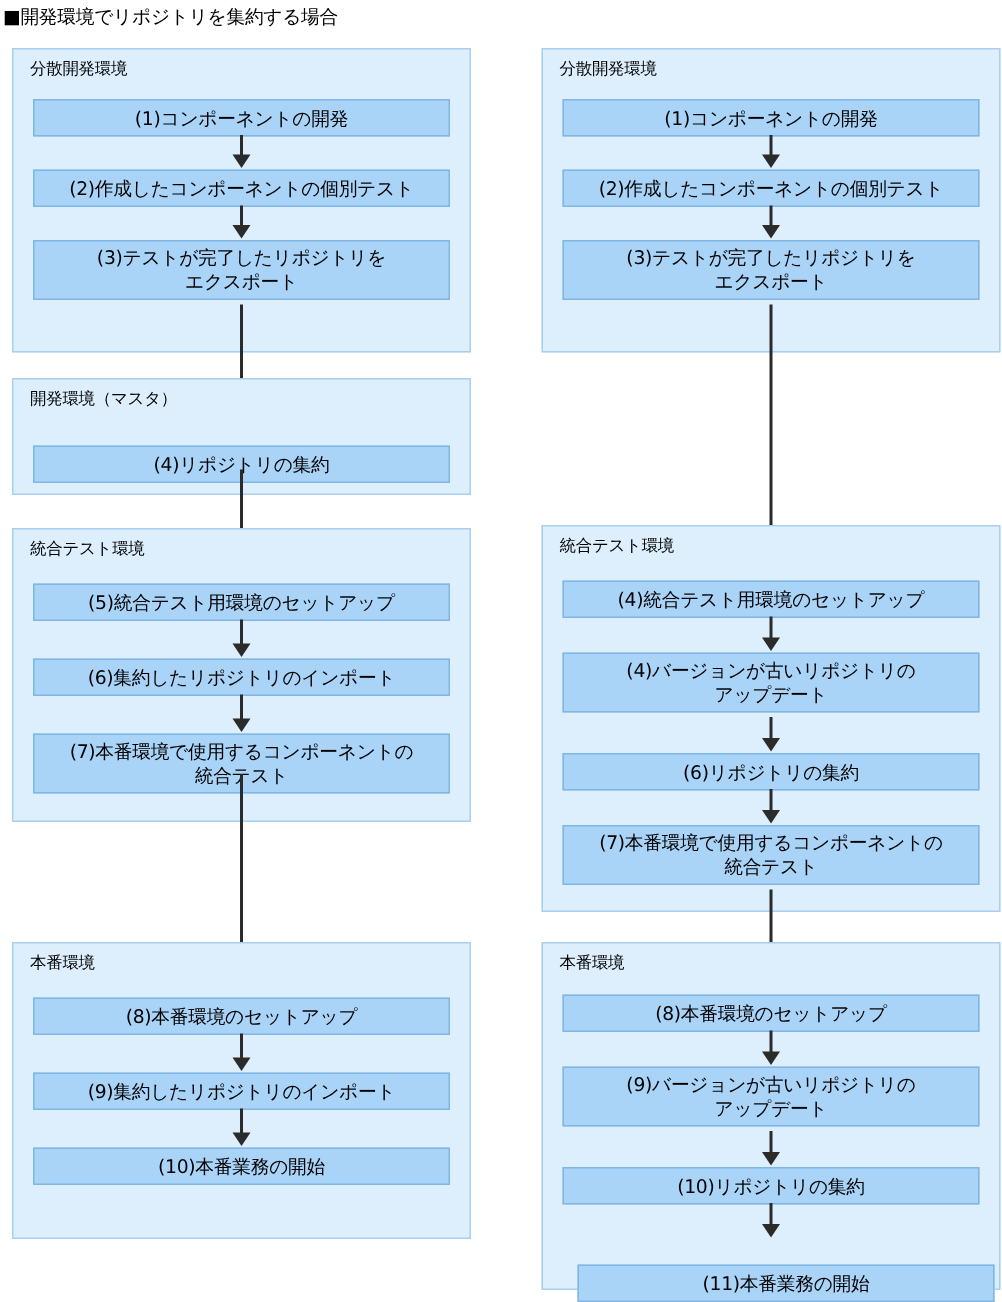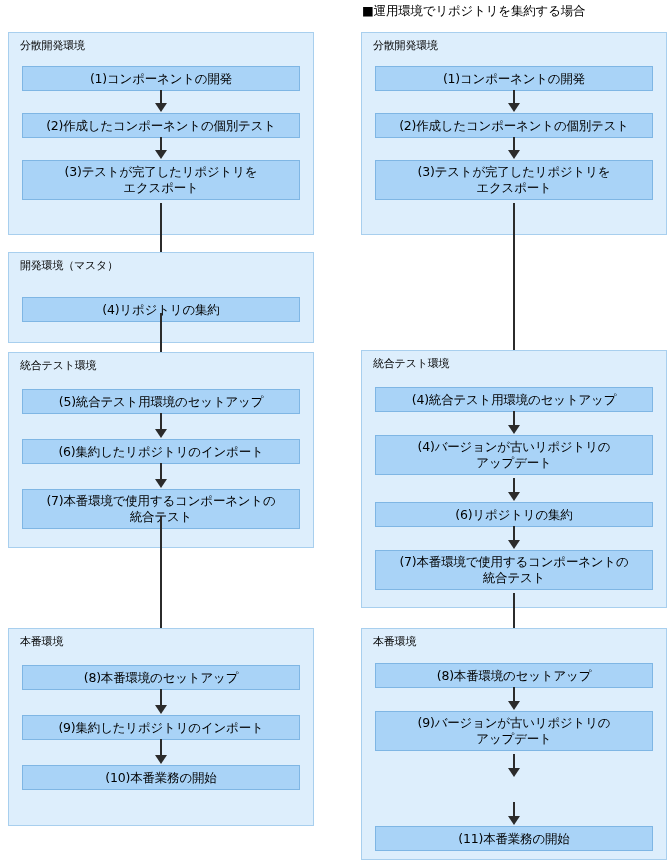--- a/index.html
+++ b/index.html
@@ -90,20 +90,21 @@
     border-left: 6px solid transparent;
     border-right: 6px solid transparent;
     border-top: 9px solid #2b2b2b;
   }
 </style>
 </head>
 <body>
 
 <div class="column" id="column-left">
 
+  <div class="column-title">■開発環境でリポジトリを集約する場合</div>
 
   <div class="env-group" style="top:32px;height:203px;">
     <div class="env-label">分散開発環境</div>
 
     <div class="step step-1line" style="top:33px;">
       <span>(1)コンポーネントの開発</span>
     </div>
     <div class="step step-1line" style="top:80px;">
       <span>(2)作成したコンポーネントの個別テスト</span>
     </div>
@@ -116,21 +117,21 @@
   </div>
 
   <div class="connector" style="left:160px;top:90px;height:14px;"></div>
   <div class="arrowhead" style="left:155px;top:103px;"></div>
   <div class="connector" style="left:160px;top:137px;height:14px;"></div>
   <div class="arrowhead" style="left:155px;top:150px;"></div>
 
   <div class="connector" style="left:160px;top:203px;height:76px;"></div>
   <div class="arrowhead" style="left:155px;top:278px;"></div>
 
-  <div class="env-group" style="top:252px;height:91px;">
+  <div class="env-group" style="top:252px;height:78px;">
     <div class="env-label">開発環境（マスタ）</div>
     <div class="step step-1line" style="top:44px;">
       <span>(4)リポジトリの集約</span>
     </div>
   </div>
 
   <div class="connector" style="left:160px;top:313px;height:68px;"></div>
   <div class="arrowhead" style="left:155px;top:379px;"></div>
 
   <div class="env-group" style="top:352px;height:196px;">
@@ -173,21 +174,20 @@
   </div>
 
   <div class="connector" style="left:160px;top:689px;height:17px;"></div>
   <div class="arrowhead" style="left:155px;top:705px;"></div>
   <div class="connector" style="left:160px;top:739px;height:17px;"></div>
   <div class="arrowhead" style="left:155px;top:755px;"></div>
 </div>
 
 <div class="column" id="column-right">
 
-  <div class="column-title">■運用環境でリポジトリを集約する場合</div>
 
   <div class="env-group" style="top:32px;height:203px;">
     <div class="env-label">分散開発環境</div>
 
     <div class="step step-1line" style="top:33px;">
       <span>(1)コンポーネントの開発</span>
     </div>
     <div class="step step-1line" style="top:80px;">
       <span>(2)作成したコンポーネントの個別テスト</span>
     </div>
@@ -245,21 +245,24 @@
 
     <div class="step step-1line" style="top:34px;">
       <span>(8)本番環境のセットアップ</span>
     </div>
     <div class="step step-2line" style="top:82px;">
       <span>
         <span>(9)バージョンが古いリポジトリの</span>
         <span>アップデート</span>
       </span>
     </div>
-    <div class="step step-1line" style="top:197px;">
+    <div class="step step-1line" style="top:149px;">
+      <span>(10)リポジトリの集約</span>
+    </div>
+    <div class="step step-1line" style="top:214px;margin-left:10px;">
       <span>(11)本番業務の開始</span>
     </div>
   </div>
 
   <div class="connector" style="left:179px;top:687px;height:15px;"></div>
   <div class="arrowhead" style="left:174px;top:701px;"></div>
   <div class="connector" style="left:179px;top:754px;height:15px;"></div>
   <div class="arrowhead" style="left:174px;top:768px;"></div>
   <div class="connector" style="left:179px;top:802px;height:15px;"></div>
   <div class="arrowhead" style="left:174px;top:816px;"></div>

